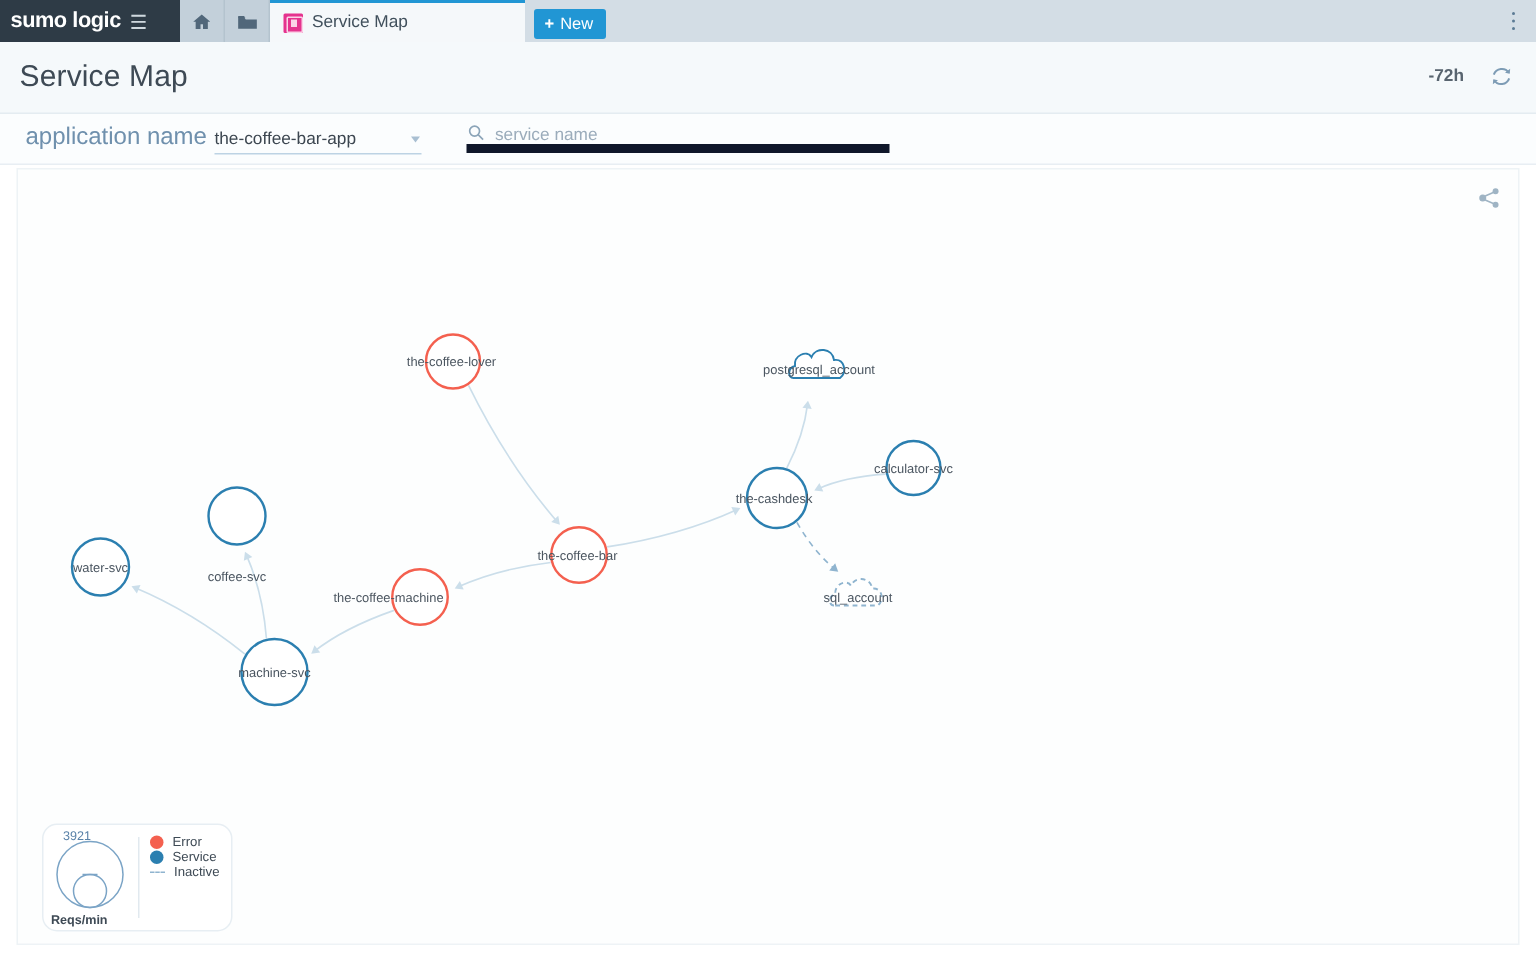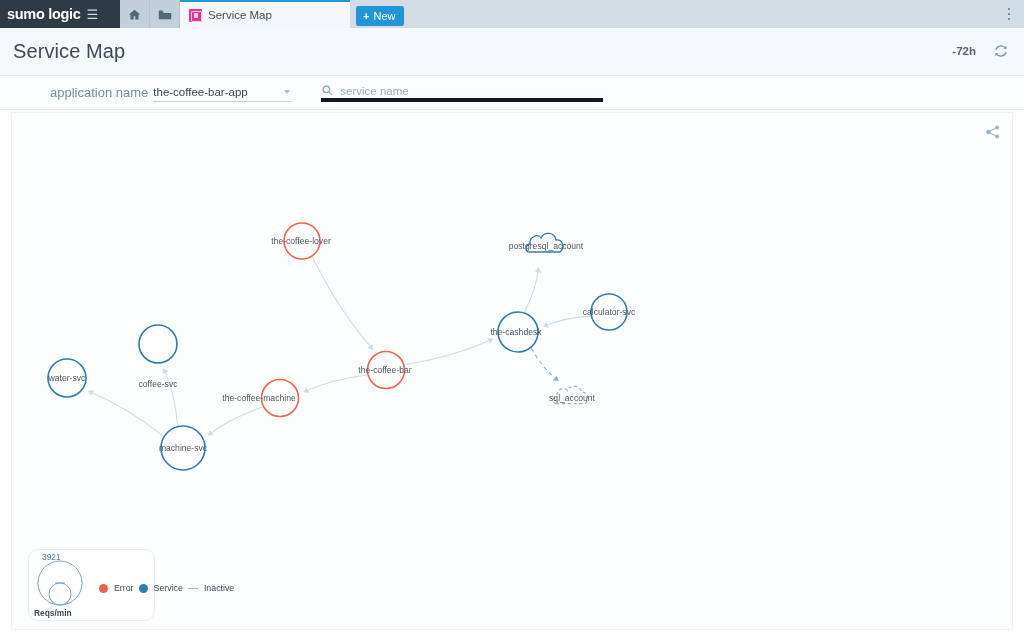--- a/index.html
+++ b/index.html
@@ -124,43 +124,42 @@
     width: 1024px; height: 34px;
     background: #fbfdfe;
     border-bottom: 1px solid #e8eef3;
     display: flex; align-items: center;
   }
   #appfilter {
     margin-left: 17px;
     display: flex; align-items: flex-end;
   }
   #appfilter-label {
-    font-size: 13px; color: #6f90ad;
+    font-size: 16px; color: #6f90ad;
     padding-bottom: 2px; margin-right: 5px;
     white-space: nowrap;
-    margin-left: 33px;
   }
   #appfilter-box {
     width: 138px; height: 18px;
     border-bottom: 1px solid #bdd3e4;
     display: flex; align-items: center; justify-content: space-between;
     cursor: pointer;
   }
   #appfilter-value { font-size: 11.5px; color: #3c4650; }
   #appfilter-caret {
     width: 0; height: 0;
     border-left: 3.5px solid transparent;
     border-right: 3.5px solid transparent;
     border-top: 4px solid #a9bfd2;
     margin-right: 1px;
   }
   #svcsearch {
     margin-left: 30px;
     width: 282px; height: 19px;
-    border-bottom: 4px solid #0f172a;
+    border-bottom: 6px solid #0f172a;
     display: flex; align-items: center;
   }
   #svcsearch-icon { margin: 0 7px 0 1px; }
   #svcsearch-input {
     border: none; outline: none; background: transparent;
     font-family: "Liberation Sans", sans-serif;
     font-size: 11.5px; color: #3c4650;
     width: 240px; padding: 0;
   }
   #svcsearch-input::placeholder { color: #9bacbb; }
@@ -209,21 +208,21 @@
   #legend-reqs {
     position: absolute; left: 5px; bottom: 2px;
     font-size: 8.4px; color: #3e4a55; font-weight: bold;
   }
   #legend-divider {
     width: 1px; background: #e1e9ef;
     margin: 8px 0;
   }
   #legend-right {
     flex: 1; padding: 6px 0 0 7px;
-    display: flex; gap: 5px;
+    display: flex; flex-direction: column; 
   }
   .legend-row { display: flex; align-items: center; gap: 6px; }
   .legend-dot { width: 9px; height: 9px; border-radius: 50%; flex: 0 0 auto; }
   .legend-dash {
     width: 10px; height: 0;
     border-top: 1.4px dashed #8fb4cf;
     flex: 0 0 auto; margin: 0 0 0 0;
   }
   .legend-text { font-size: 8.8px; color: #3e4a55; }
 </style>

